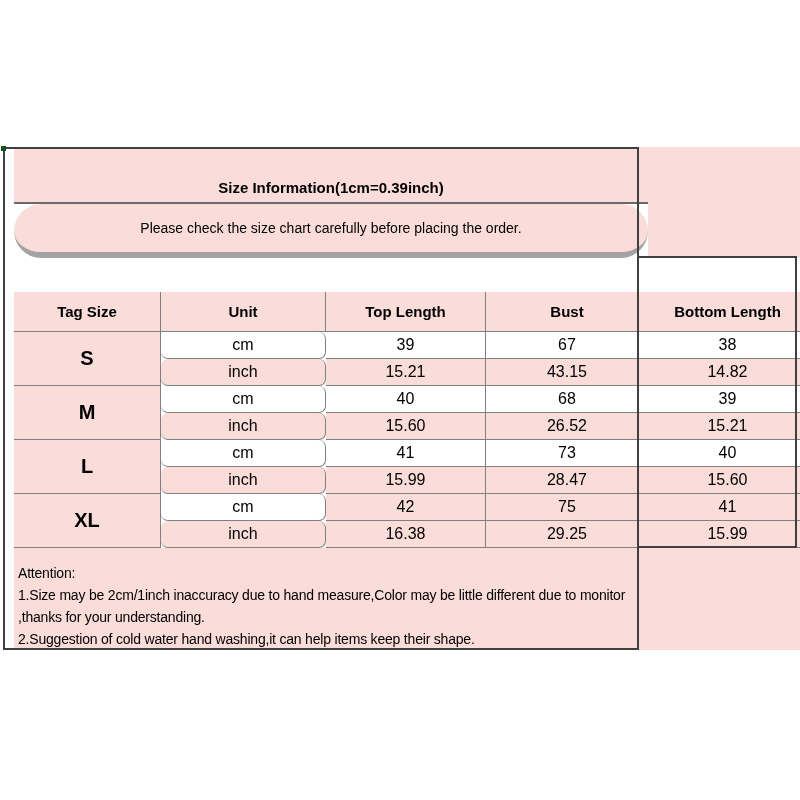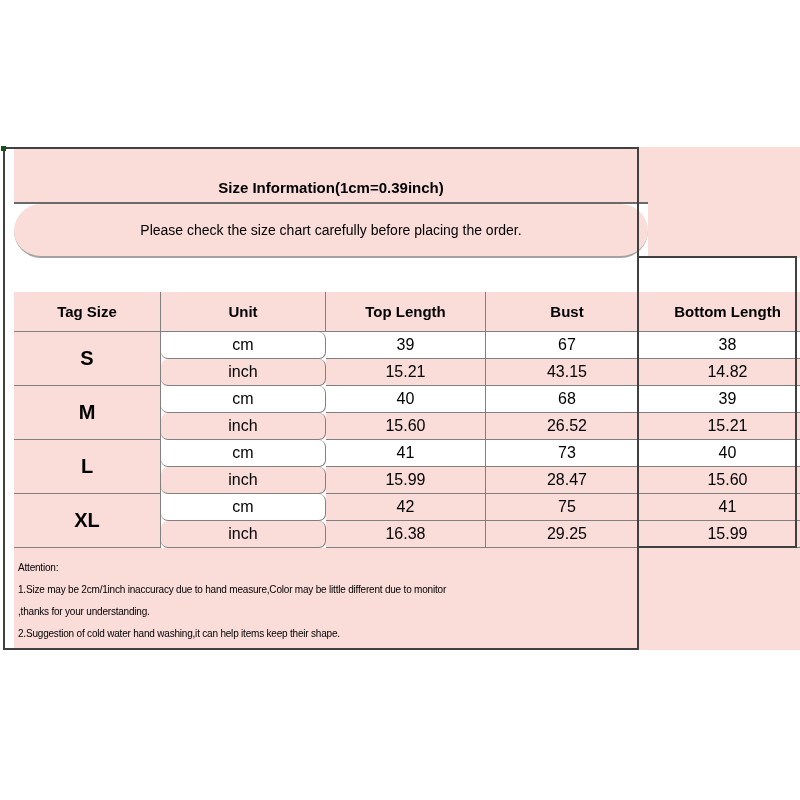--- a/index.html
+++ b/index.html
@@ -25,38 +25,38 @@
     display:flex;
     align-items:center;
     justify-content:center;
     background:#fadcd9;
     overflow:hidden;
   }
   .white{background:#ffffff;}
   .br{border-right:1px solid #808080;}
   .bb{border-bottom:1px solid #808080;}
   .bb-title{border-bottom:2px solid #6a6a6a;}
-  .bb-dark{border-bottom:2px solid #a3a3a3;border-radius:27px;}
+  .bb-dark{border-bottom:6px solid #a3a3a3;border-radius:27px;}
   .title-cell{
     align-items:flex-end;
     padding-bottom:6px;
     font-weight:700;
     font-size:15px;
   }
   .subtitle-cell{font-size:14px;}
   .hdr{font-size:15px;font-weight:700;margin-top:34px;}
   .size-label{font-size:20px;font-weight:700;}
   .unit{font-size:16px;border-radius:7px;}
   .num{font-size:16px;}
   .attention-cell{
     flex-direction:column;
     align-items:flex-start;
-    justify-content:center;
+    justify-content:flex-end;
     padding:4px 0 0 4px;
-    font-size:10px;
+    font-size:14px;
     line-height:22px;
     letter-spacing:-0.2px;
   }
   .attention-cell div{white-space:nowrap;}
   
   .outer-main{
     position:absolute;
     left:3px; top:147px;
     width:636px; height:503px;
     border:2px solid #404040;

